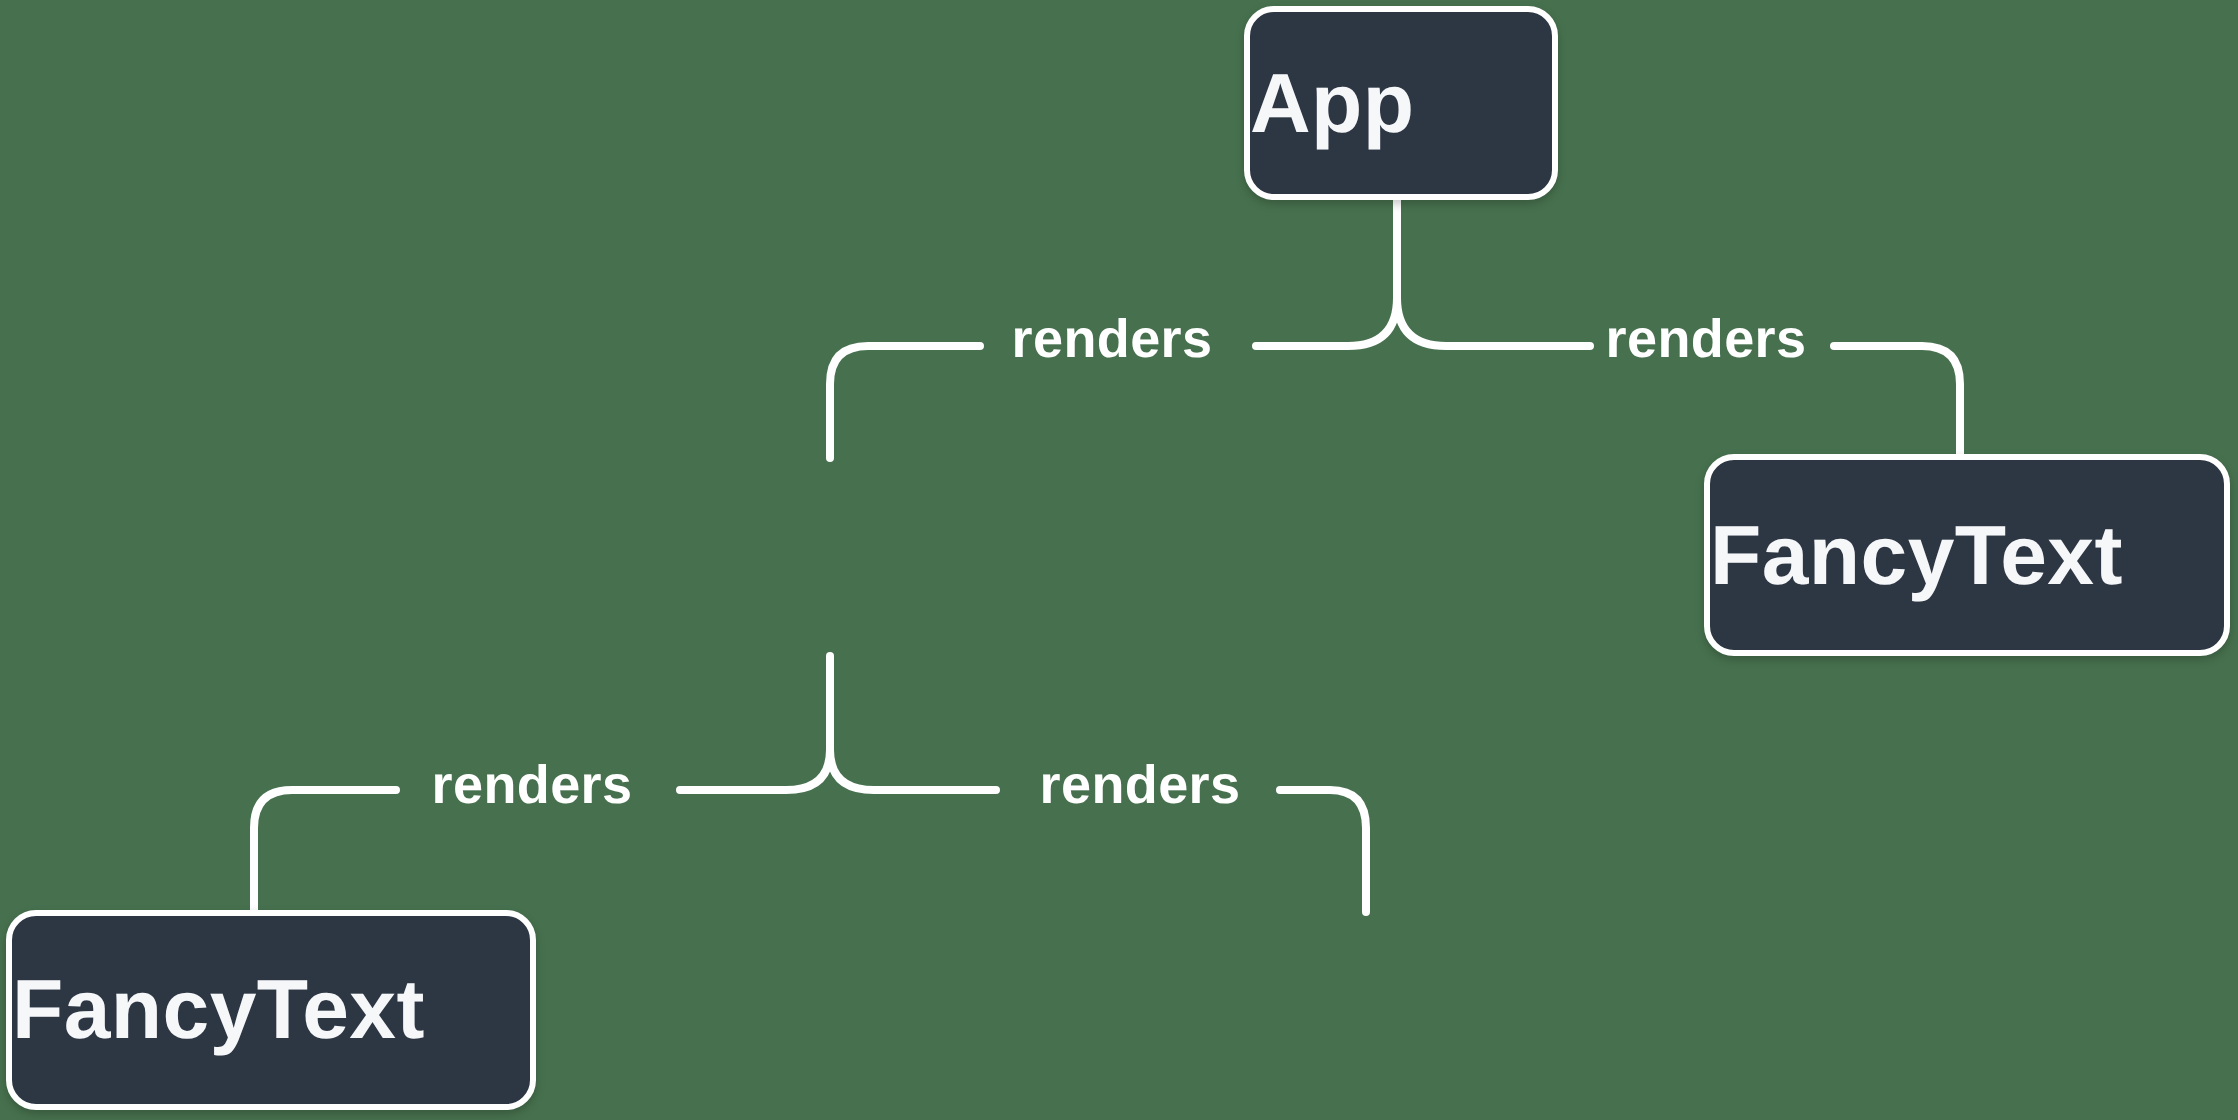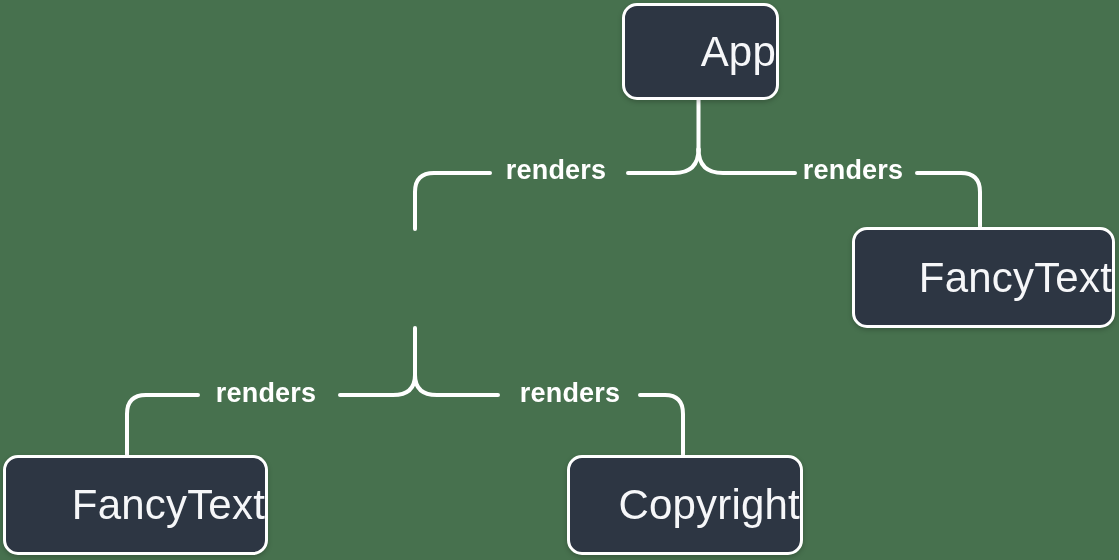--- a/index.html
+++ b/index.html
@@ -29,23 +29,23 @@
   }
   .node {
     position: absolute;
     box-sizing: border-box;
     background: var(--node-fill, #2d3643);
     border: 3px solid var(--node-border, #ffffff);
     border-radius: 15px;
     color: var(--node-text, #f6f7f9);
     display: flex;
     align-items: center;
-    justify-content: flex-end;
+    justify-content: flex-start;
     font-size: 42px;
-    font-weight: 400;
+    font-weight: 700;
     letter-spacing: 0.2px;
     white-space: nowrap;
     box-shadow: 0 2px 5px rgba(0,0,0,0.22);
   }
   .node-app            { left: 622px; top: 3px;   width: 157px; height: 97px; }
   .node-inspiration    { left: 198px; top: 228px; width: 457px; height: 100px; }
   .node-fancy-top      { left: 852px; top: 227px; width: 263px; height: 101px; }
   .node-fancy-bottom   { left: 3px;   top: 455px; width: 265px; height: 100px; }
   .node-copyright      { left: 567px; top: 455px; width: 236px; height: 100px; }
 
@@ -95,22 +95,19 @@
 
 
   <div class="node node-fancy-top">
     <span>FancyText</span>
   </div>
 
   <div class="node node-fancy-bottom">
     <span>FancyText</span>
   </div>
 
-  <div class="node node-copyright">
-    <span>Copyright</span>
-  </div>
 
   <span class="edge-label edge-label-1">renders</span>
   <span class="edge-label edge-label-2">renders</span>
   <span class="edge-label edge-label-3">renders</span>
   <span class="edge-label edge-label-4">renders</span>
 
 </div>
 
 </body></html>

